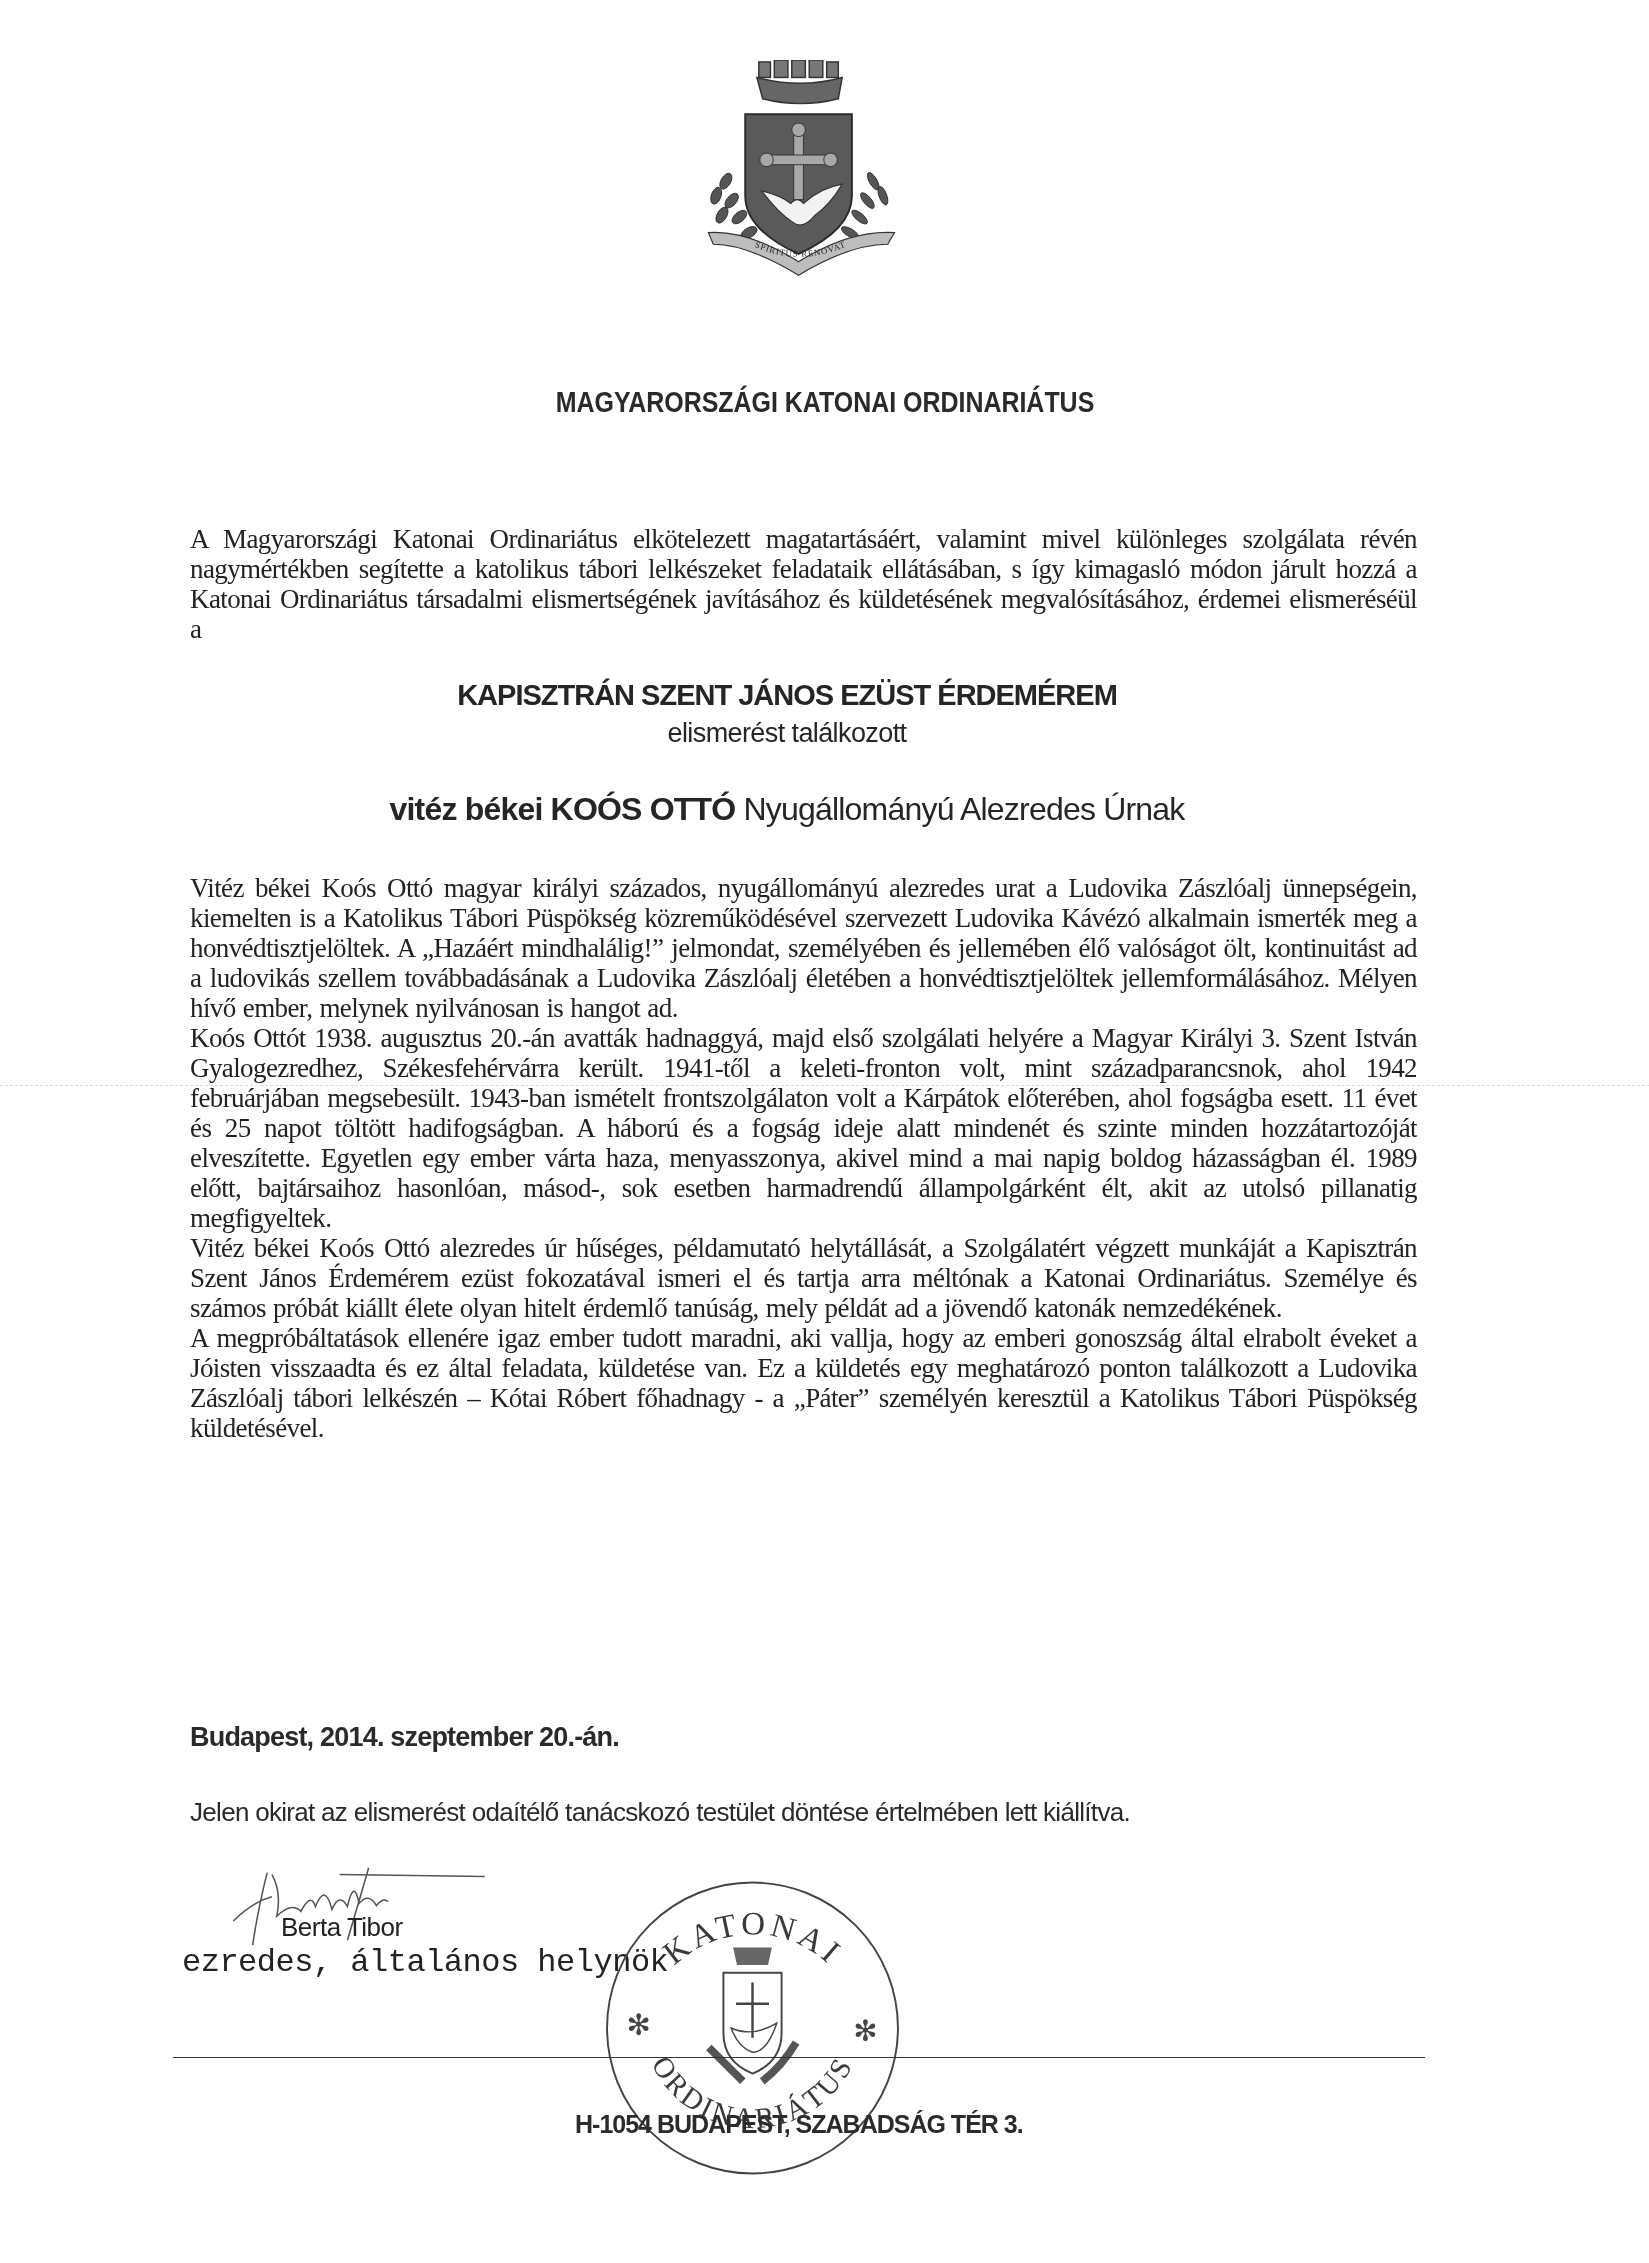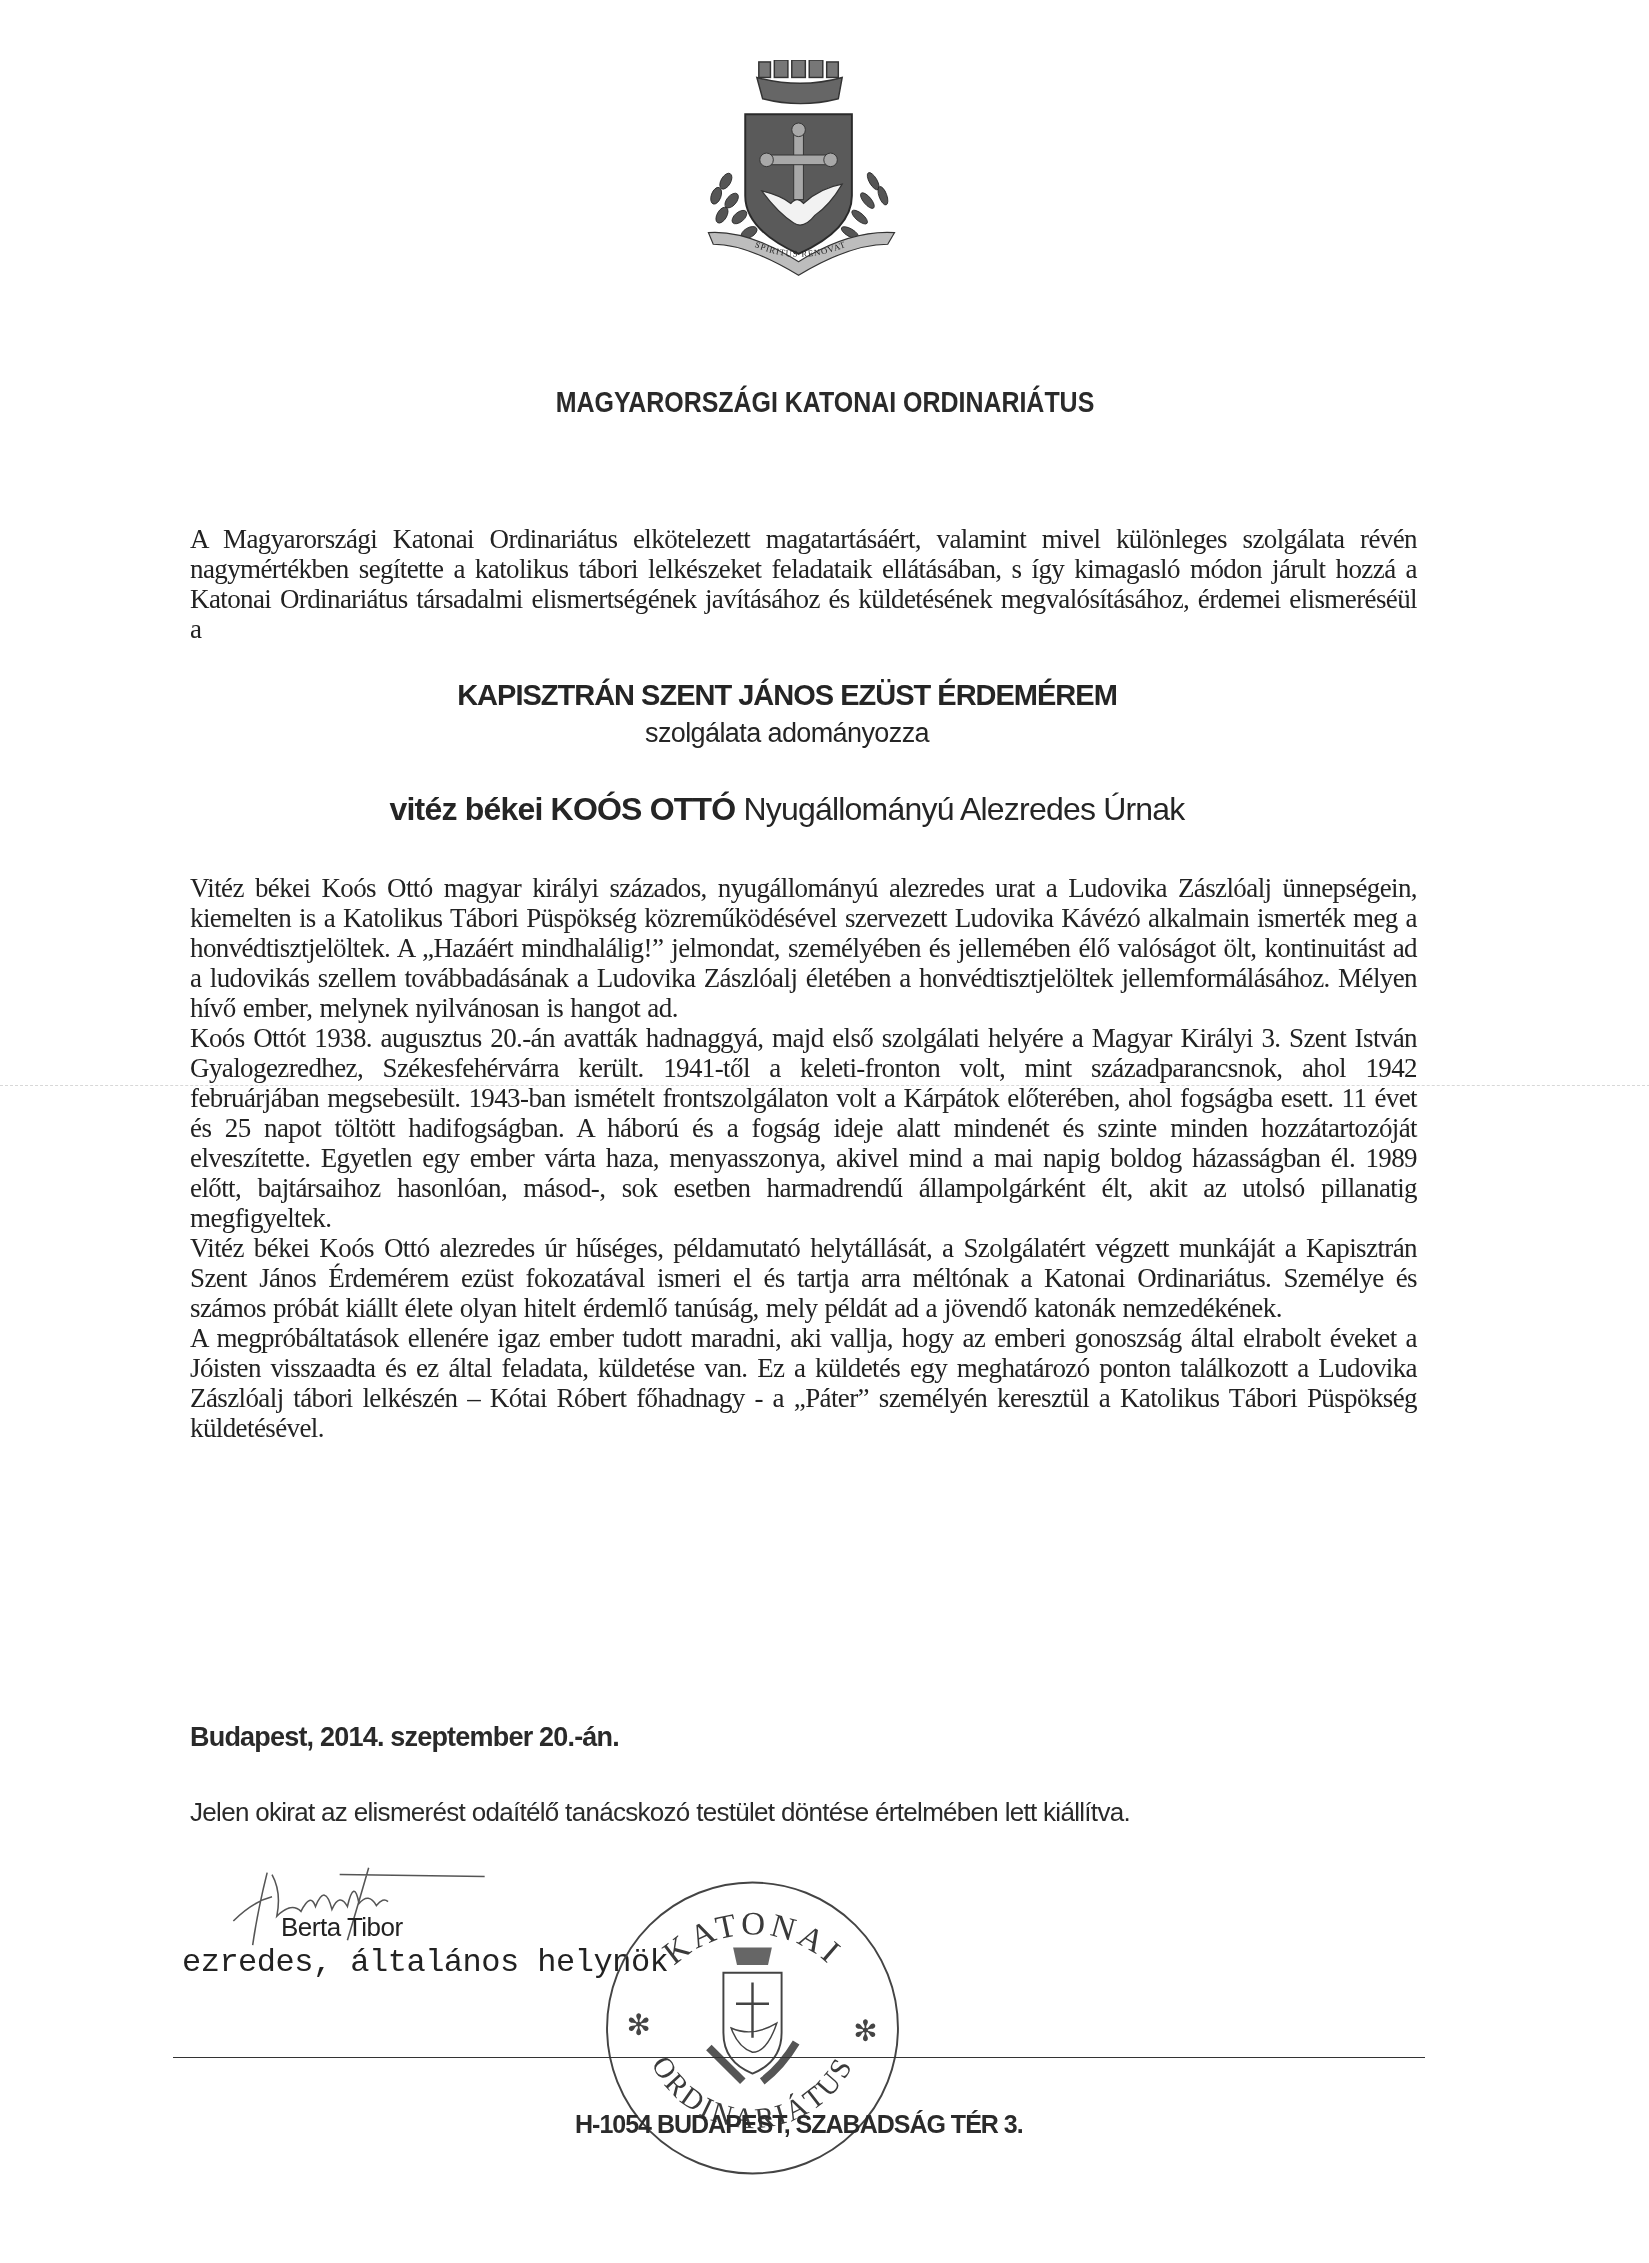--- a/index.html
+++ b/index.html
@@ -90,21 +90,21 @@
   </text>
 </svg>
 
 <div class="title">MAGYARORSZÁGI KATONAI ORDINARIÁTUS</div>
 
 <div id="intro" class="para">
   <p>A Magyarországi Katonai Ordinariátus elkötelezett magatartásáért, valamint mivel különleges szolgálata révén nagymértékben segítette a katolikus tábori lelkészeket feladataik ellátásában, s így kimagasló módon járult hozzá a Katonai Ordinariátus társadalmi elismertségének javításához és küldetésének megvalósításához, érdemei elismeréséül a</p>
 </div>
 
 <div id="award-name" class="award">KAPISZTRÁN SZENT JÁNOS EZÜST ÉRDEMÉREM</div>
-<div id="award-verb" class="award">szolgálata adományozza</div>
+<div id="award-verb" class="award">elismerést találkozott</div>
 
 <div id="recipient" class="award"><b>vitéz békei </b><b>KOÓS OTTÓ</b><span> Nyugállományú Alezredes Úrnak</span></div>
 
 <div id="scan-line"></div>
 
 <div id="body-text" class="para">
   <p>Vitéz békei Koós Ottó magyar királyi százados, nyugállományú alezredes urat a Ludovika Zászlóalj ünnepségein, kiemelten is a Katolikus Tábori Püspökség közreműködésével szervezett Ludovika Kávézó alkalmain ismerték meg a honvédtisztjelöltek. A „Hazáért mindhalálig!” jelmondat, személyében és jellemében élő valóságot ölt, kontinuitást ad a ludovikás szellem továbbadásának a Ludovika Zászlóalj életében a honvédtisztjelöltek jellemformálásához. Mélyen hívő ember, melynek nyilvánosan is hangot ad.</p>
   <p>Koós Ottót 1938. augusztus 20.-án avatták hadnaggyá, majd első szolgálati helyére a Magyar Királyi 3. Szent István Gyalogezredhez, Székesfehérvárra került. 1941-től a keleti-fronton volt, mint századparancsnok, ahol 1942 februárjában megsebesült. 1943-ban ismételt frontszolgálaton volt a Kárpátok előterében, ahol fogságba esett. 11 évet és 25 napot töltött hadifogságban. A háború és a fogság ideje alatt mindenét és szinte minden hozzátartozóját elveszítette. Egyetlen egy ember várta haza, menyasszonya, akivel mind a mai napig boldog házasságban él. 1989 előtt, bajtársaihoz hasonlóan, másod-, sok esetben harmadrendű állampolgárként élt, akit az utolsó pillanatig megfigyeltek.</p>
   <p>Vitéz békei Koós Ottó alezredes úr hűséges, példamutató helytállását, a Szolgálatért végzett munkáját a Kapisztrán Szent János Érdemérem ezüst fokozatával ismeri el és tartja arra méltónak a Katonai Ordinariátus. Személye és számos próbát kiállt élete olyan hitelt érdemlő tanúság, mely példát ad a jövendő katonák nemzedékének.</p>
   <p>A megpróbáltatások ellenére igaz ember tudott maradni, aki vallja, hogy az emberi gonoszság által elrabolt éveket a Jóisten visszaadta és ez által feladata, küldetése van. Ez a küldetés egy meghatározó ponton találkozott a Ludovika Zászlóalj tábori lelkészén – Kótai Róbert főhadnagy - a „Páter” személyén keresztül a Katolikus Tábori Püspökség küldetésével.</p>

